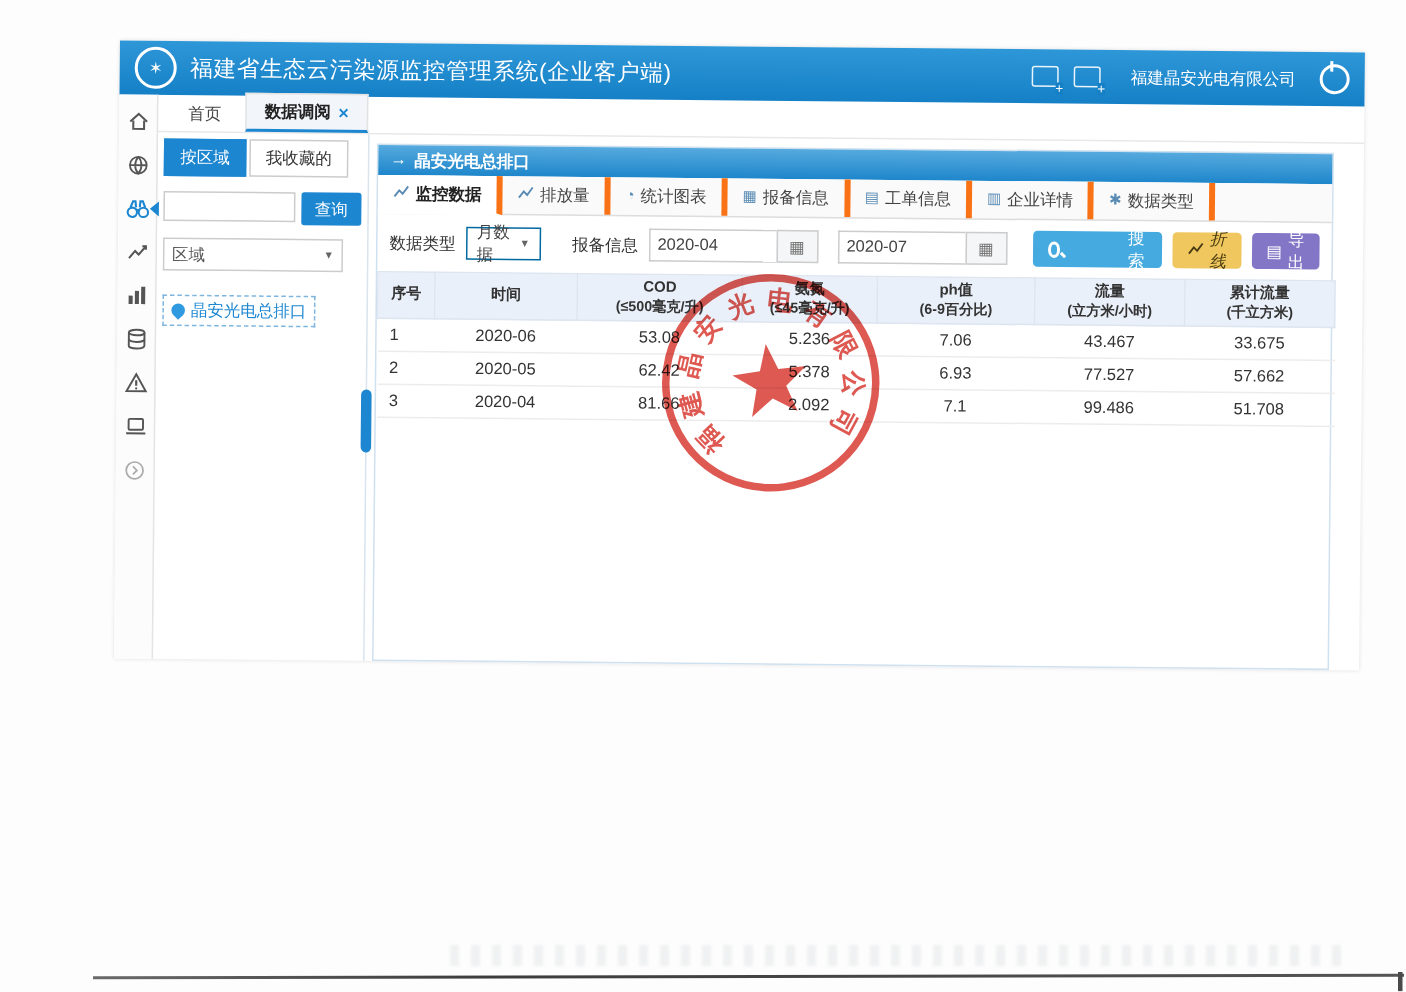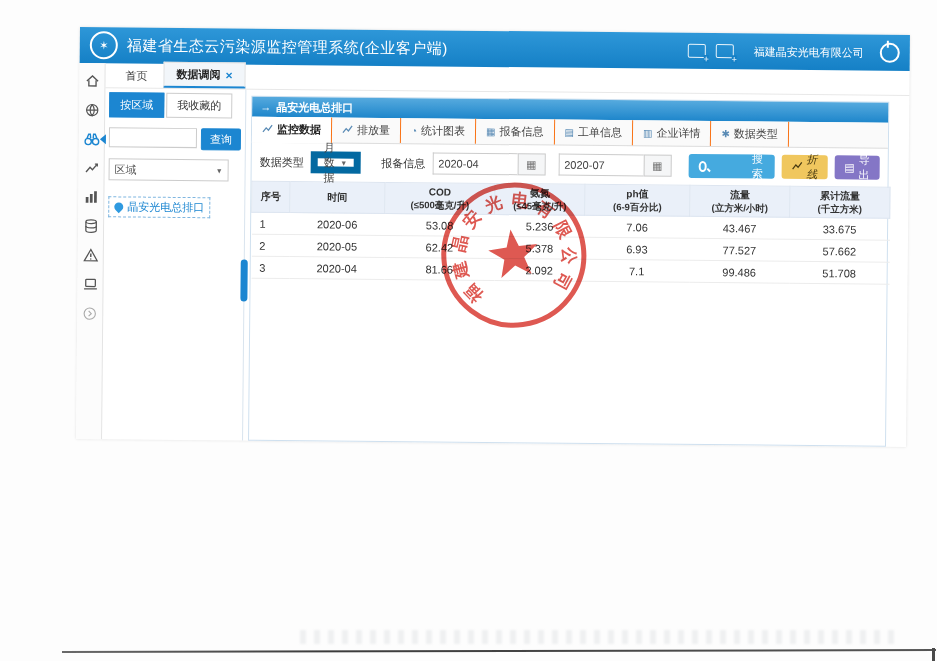--- a/index.html
+++ b/index.html
@@ -52,26 +52,26 @@
   .tree{margin-top:16px;}
   .tree-item{display:inline-flex;align-items:center;gap:4px;border:1px dashed #7fb6e0;padding:2px 5px;color:#1c86d1;font-size:11px;}
   .drop-icon{width:9px;height:9px;background:#2f9ae0;border-radius:50% 50% 50% 0;transform:rotate(-45deg);display:inline-block;}
   .collapse-handle{position:absolute;right:-4px;top:170px;width:7px;height:42px;background:#1c86d1;border-radius:4px;z-index:5;}
 
   .main-wrap{flex:1;padding:6px 20px 0 5px;}
   .main-panel{width:638px;height:345px;border:1px solid #cfe0ef;box-sizing:border-box;background:#fff;position:relative;}
   .panel-titlebar{height:20px;background:linear-gradient(#56aade,#1e86cb);color:#fff;display:flex;align-items:center;
     padding:0 8px;font-weight:bold;font-size:11px;gap:5px;}
   .main-tabs{display:flex;background:#fafafa;border-bottom:1px solid #ddd;height:25px;}
-  .mtab{display:flex;align-items:center;gap:4px;padding:0 10px;font-size:11px;color:#444;border-right:1px solid #f97316;cursor:pointer;}
+  .mtab{display:flex;align-items:center;gap:4px;padding:0 10px;font-size:11px;color:#444;border-right:4px solid #f97316;cursor:pointer;}
   .mtab .t-icon{font-size:10px;color:#5a8bb5;line-height:1;}
   .mtab.active{background:#fff;font-weight:bold;color:#222;border-bottom:1px solid #fff;margin-bottom:-1px;}
   .filter-row{display:flex;align-items:center;padding:7px 8px;gap:7px;}
   .flabel{font-size:11px;color:#333;white-space:nowrap;}
-  .fselect{width:128px;height:22px;border:7px solid #0369a1;display:flex;align-items:center;justify-content:space-between;
+  .fselect{width:128px;height:22px;border:1px solid #0369a1;display:flex;align-items:center;justify-content:space-between;
     padding:0 6px;background:#fff;color:#444;box-sizing:border-box;}
   .fselect .caret{font-size:7px;color:#666;}
   .dategroup{display:flex;height:22px;box-sizing:border-box;}
   .dategroup input{width:74px;border:1px solid #ccc;border-right:none;font-size:11px;padding:0 5px;color:#444;}
   .calbtn{width:26px;border:1px solid #ccc;background:#f5f6f7;color:#777;font-size:11px;display:flex;align-items:center;justify-content:center;}
   .btn{display:flex;align-items:center;gap:4px;height:24px;padding:0 10px;border-radius:3px;font-size:11px;border:none;cursor:pointer;}
   .btn-search{background:#45aadf;color:#fff;margin-left:10px;gap:44px;}
   .btn-line{background:#f0c75e;color:#4a3c12;font-style:italic;}
   .btn-export{background:#8476c6;color:#fff;}
   .mag{width:7px;height:7px;border:2px solid #fff;border-radius:50%;position:relative;display:inline-block;}

